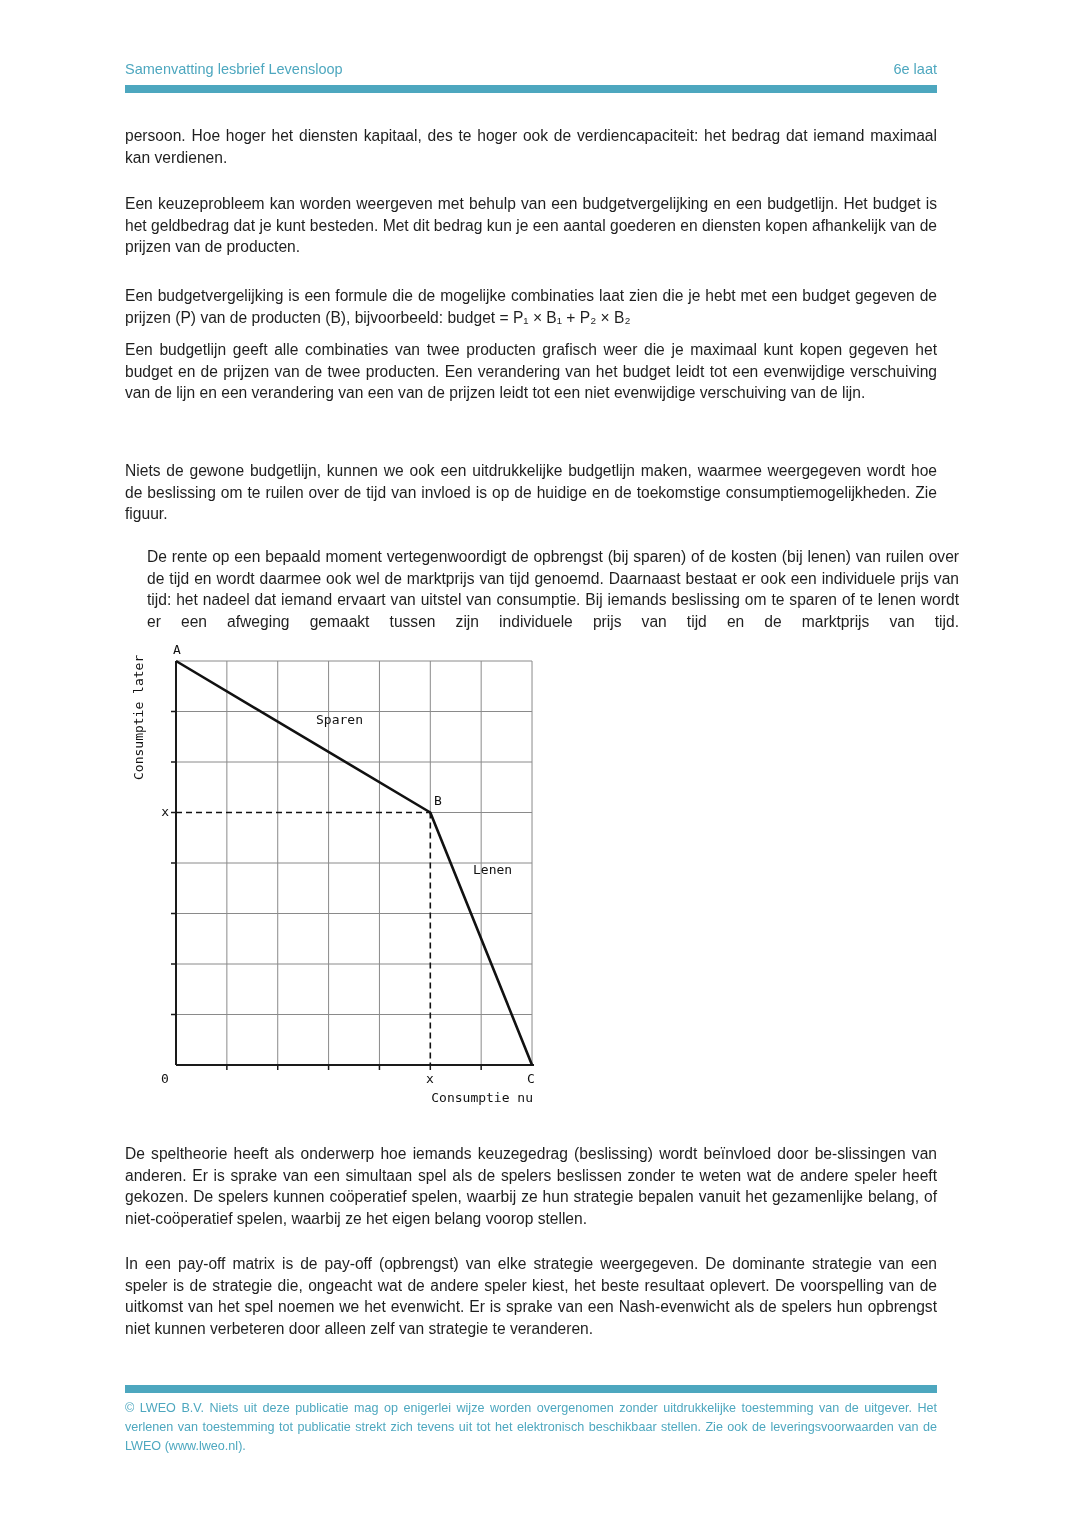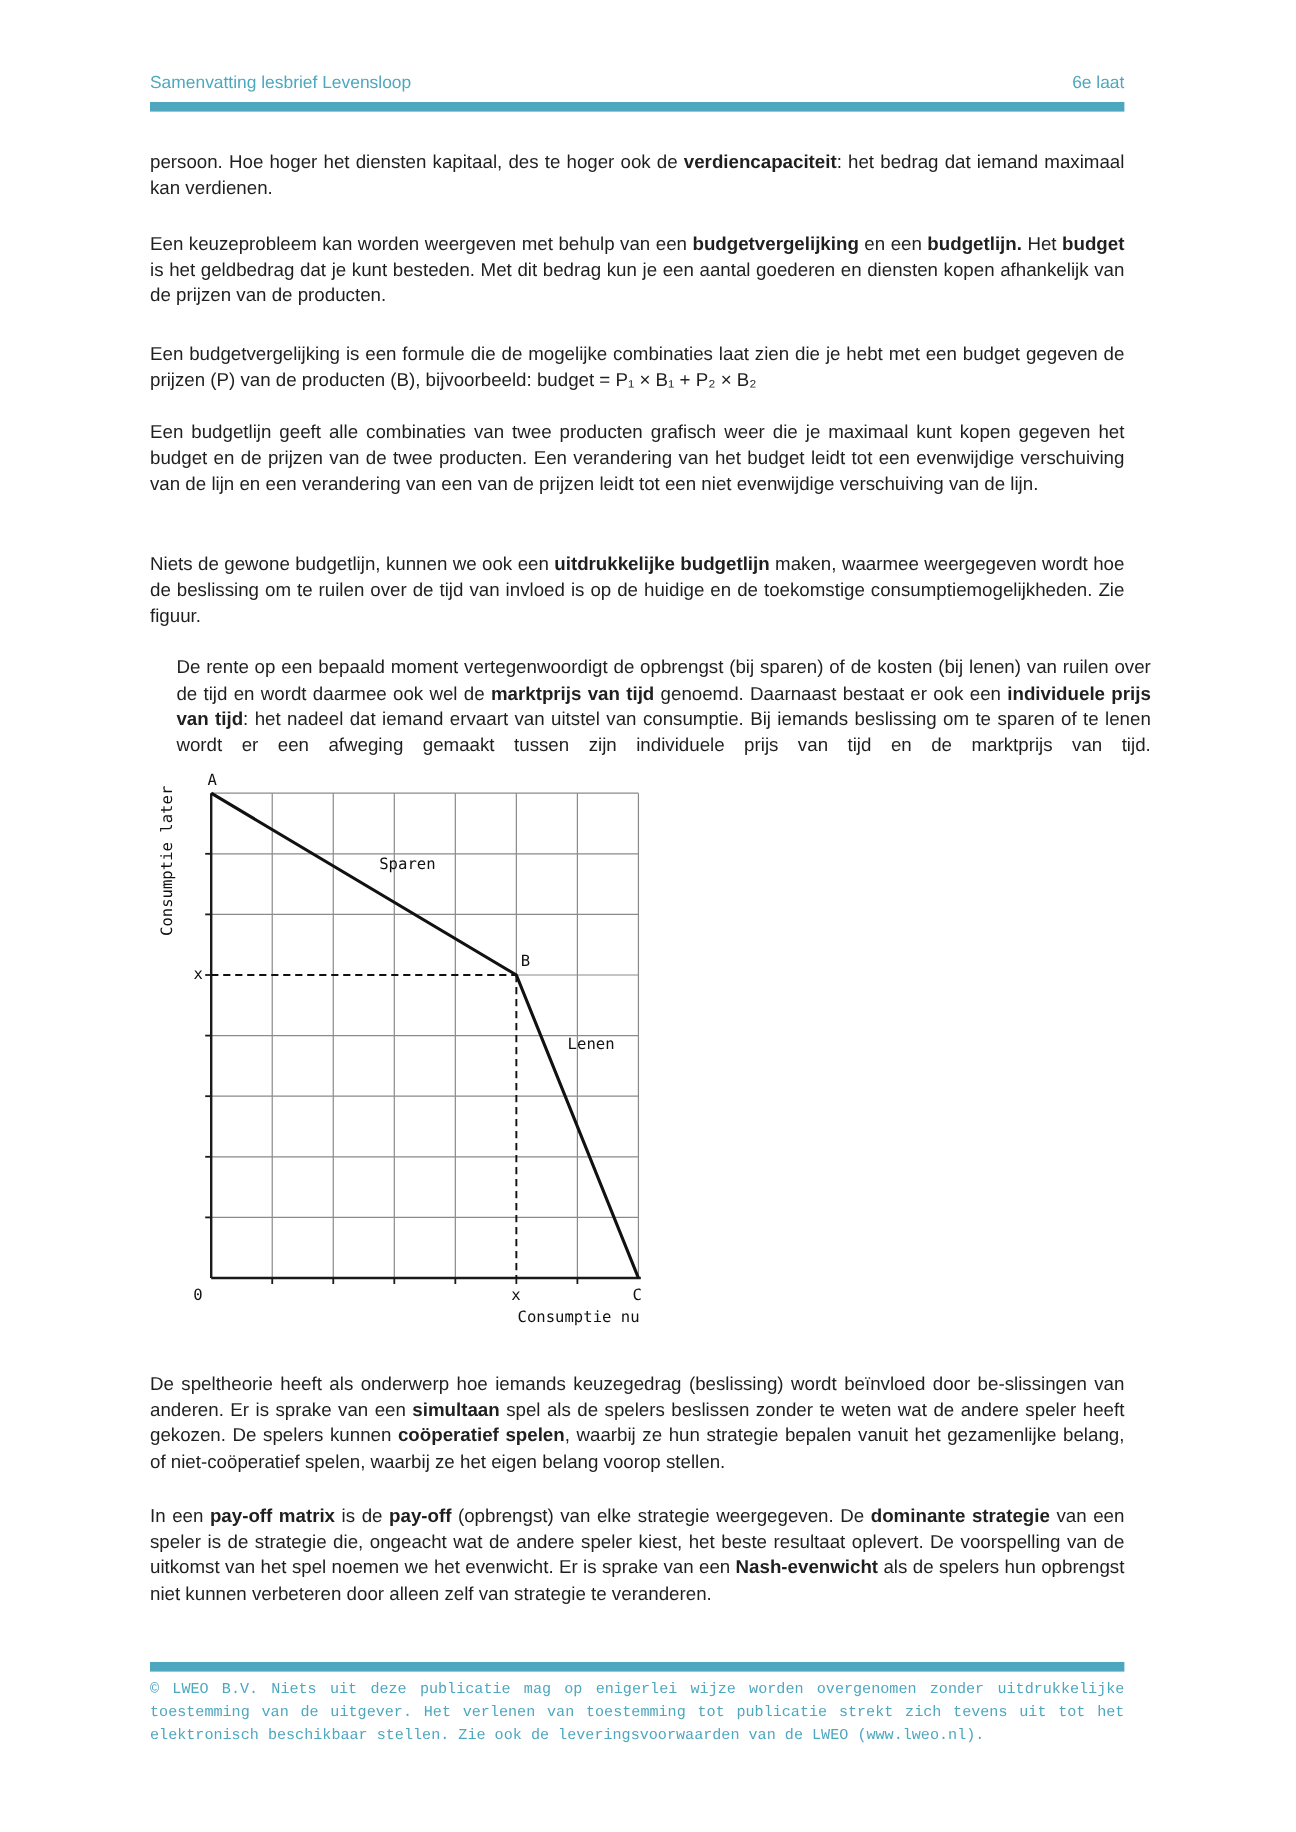--- a/index.html
+++ b/index.html
@@ -10,25 +10,25 @@
   }
   .hdr-title{position:absolute;left:125px;top:61px;font-size:14.5px;color:var(--accent,#4da7bf);text-align:right;}
   .hdr-edition{position:absolute;right:143px;top:61px;font-size:14.5px;color:var(--accent,#4da7bf);}
   .rule{position:absolute;left:125px;width:812px;height:8px;background:var(--accent,#4da7bf);}
   .rule.top{top:85px;}
   .rule.bottom{top:1385px;}
   .para{
     position:absolute;left:125px;width:812px;
     font-size:15.6px;line-height:21.5px;text-align:justify;color:var(--text,#1f1f1f);
   }
-  .para .b{font-weight:bold;}
+  .para .b{font-weight:normal;}
   .para.jlast{text-align-last:justify;margin-left:22px;}
   .footer-text{
     position:absolute;left:125px;top:1399px;width:812px;
-    font-size:12.6px;line-height:19px;text-align:justify;color:var(--accent,#4da7bf);font-family:Liberation Mono, monospace;
+    font-size:12.6px;line-height:19px;text-align:justify;color:var(--accent,#4da7bf);
   }
   .figure-wrap{position:absolute;left:110px;top:640px;width:460px;height:470px;}
   svg text{
     font-family:"DejaVu Sans Mono","Liberation Mono",monospace;
     font-size:13px;fill:#111;
   }
   svg .grid-l{stroke:var(--grid,#8a8a8a);stroke-width:1;}
   svg .axis-l{stroke:#1a1a1a;stroke-width:2;}
   svg .tick-l{stroke:#1a1a1a;stroke-width:1.5;}
   svg .dash-l{stroke:#111;stroke-width:1.6;stroke-dasharray:6 4;}
@@ -37,21 +37,21 @@
 </head>
 <body>
 
 <div class="hdr-title">Samenvatting lesbrief Levensloop</div>
 <div class="hdr-edition">6e laat</div>
 <div class="rule top"></div>
 
 <div class="para" style="top:125px"><span>persoon. Hoe hoger het diensten kapitaal, des te hoger ook de </span><span class="b">verdiencapaciteit</span><span>: het bedrag dat iemand maximaal kan verdienen.</span></div>
 <div class="para" style="top:193px"><span>Een keuzeprobleem kan worden weergeven met behulp van een </span><span class="b">budgetvergelijking</span><span> en een </span><span class="b">budgetlijn.</span><span> Het </span><span class="b">budget</span><span> is het geldbedrag dat je kunt besteden. Met dit bedrag kun je een aantal goederen en diensten kopen afhankelijk van de prijzen van de producten.</span></div>
 <div class="para" style="top:285px"><span>Een budgetvergelijking is een formule die de mogelijke combinaties laat zien die je hebt met een budget gegeven de prijzen (P) van de producten (B), bijvoorbeeld: budget = P₁ × B₁ + P₂ × B₂</span></div>
-<div class="para" style="top:350px"><span>Een budgetlijn geeft alle combinaties van twee producten grafisch weer die je maximaal kunt kopen gegeven het budget en de prijzen van de twee producten. Een verandering van het budget leidt tot een evenwijdige verschuiving van de lijn en een verandering van een van de prijzen leidt tot een niet evenwijdige verschuiving van de lijn.</span></div>
+<div class="para" style="top:339px"><span>Een budgetlijn geeft alle combinaties van twee producten grafisch weer die je maximaal kunt kopen gegeven het budget en de prijzen van de twee producten. Een verandering van het budget leidt tot een evenwijdige verschuiving van de lijn en een verandering van een van de prijzen leidt tot een niet evenwijdige verschuiving van de lijn.</span></div>
 <div class="para" style="top:460px"><span>Niets de gewone budgetlijn, kunnen we ook een </span><span class="b">uitdrukkelijke budgetlijn</span><span> maken, waarmee weergegeven wordt hoe de beslissing om te ruilen over de tijd van invloed is op de huidige en de toekomstige consumptiemogelijkheden. Zie figuur.</span></div>
 <div class="para jlast" style="top:546px"><span>De rente op een bepaald moment vertegenwoordigt de opbrengst (bij sparen) of de kosten (bij lenen) van ruilen over de tijd en wordt daarmee ook wel de </span><span class="b">marktprijs van tijd</span><span> genoemd. Daarnaast bestaat er ook een </span><span class="b">individuele prijs van tijd</span><span>: het nadeel dat iemand ervaart van uitstel van consumptie. Bij iemands beslissing om te sparen of te lenen wordt er een afweging gemaakt tussen zijn individuele prijs van tijd en de marktprijs van tijd.</span></div>
 
 <div class="figure-wrap">
   <svg id="fig" width="460" height="470" viewBox="0 0 460 470">
     <g id="fig-lines">
         <line x1="116.86" y1="21" x2="116.86" y2="425" class="grid-l"></line>
         <line x1="167.72" y1="21" x2="167.72" y2="425" class="grid-l"></line>
         <line x1="218.57999999999998" y1="21" x2="218.57999999999998" y2="425" class="grid-l"></line>
         <line x1="269.44" y1="21" x2="269.44" y2="425" class="grid-l"></line>

